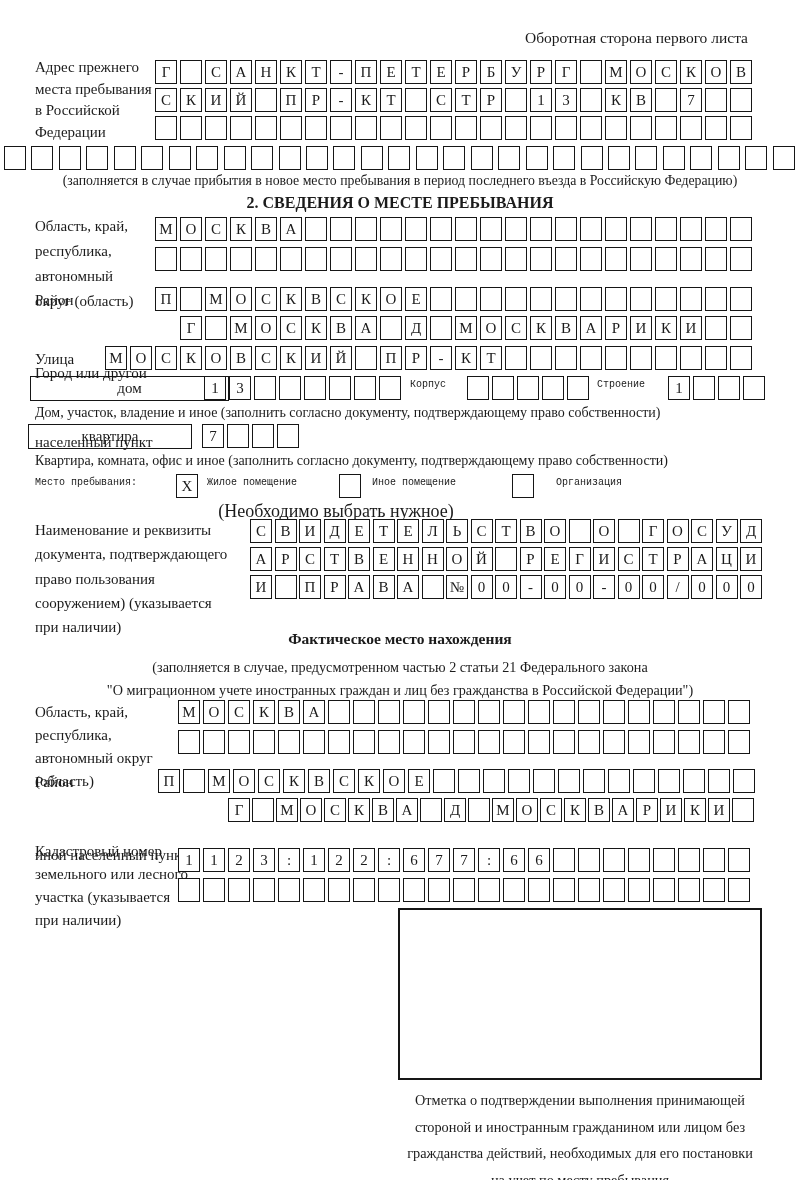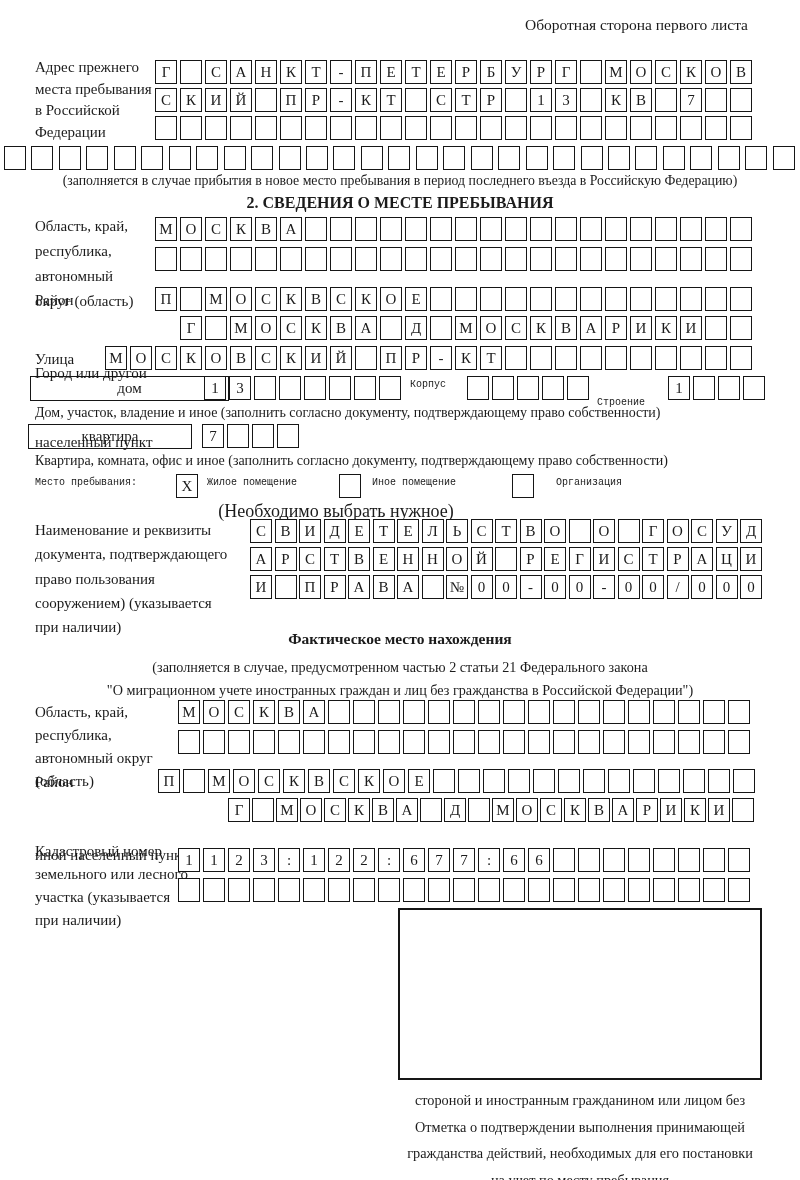--- a/index.html
+++ b/index.html
@@ -2,21 +2,21 @@
 <html><head>
 <meta charset="utf-8">
 <style>
   html,body{margin:0;padding:0;background:#fff;}
   .page{
     position:relative;width:800px;height:1180px;background:#ffffff;
     font-family:"Liberation Serif","DejaVu Serif",serif;color:#1b1b1b;
     overflow:hidden;
   }
   .abs{position:absolute;}
-  .hdr{font-size:15.5px;}
+  .hdr{font-size:15.5px;margin-top:13px;}
   .lbl{font-size:15px;line-height:21.5px;white-space:nowrap;}
   .lh25 div{line-height:25px;}
   .lh22 div{line-height:22px;margin-top:47px;}
   .lh23 div{line-height:23px;}
   .lh24 div{line-height:24.3px;}
   .caption{font-size:13.8px;white-space:nowrap;}
   .center{left:0;width:800px;text-align:center;}
   .title{font-weight:bold;font-size:16px;}
   .boxrow{display:flex;gap:3px;}
   .boxrow.g25{gap:2.5px;}
@@ -323,21 +323,21 @@
       <span class="cell"></span>
     </div>
   <div class="abs inline-lbl" style="left:410px;top:379px">Корпус</div>
   <div class="abs boxrow" style="left:467px;top:376px">
       <span class="cell"></span>
       <span class="cell"></span>
       <span class="cell"></span>
       <span class="cell"></span>
       <span class="cell"></span>
     </div>
-  <div class="abs inline-lbl" style="left:597px;top:397px">Строение</div>
+  <div class="abs inline-lbl" style="left:597px;top:379px">Строение</div>
   <div class="abs boxrow" style="left:668px;top:376px">
       <span class="cell">1</span>
       <span class="cell"></span>
       <span class="cell"></span>
       <span class="cell"></span>
     </div>
   <div class="abs caption" style="left:35px;top:405px;font-size:14px">Дом, участок, владение и иное (заполнить согласно документу, подтверждающему право собственности)</div>
 
   <div class="abs widebox" style="left:28px;top:424px;width:164px">
       <span>квартира</span>
@@ -613,19 +613,19 @@
       <span class="cell"></span>
       <span class="cell"></span>
       <span class="cell"></span>
       <span class="cell"></span>
       <span class="cell"></span>
       <span class="cell"></span>
     </div>
 
   <div class="abs stamp" style="left:398px;top:908px;width:364px;height:172px"></div>
   <div class="abs stampcap" style="left:390px;top:1087px;width:380px">
+      <div>Отметка о подтверждении выполнения принимающей</div>
       <div>стороной и иностранным гражданином или лицом без</div>
-      <div>Отметка о подтверждении выполнения принимающей</div>
       <div>гражданства действий, необходимых для его постановки</div>
       <div>на учет по месту пребывания</div>
     </div>
 
 </div>
 
 </body></html>

